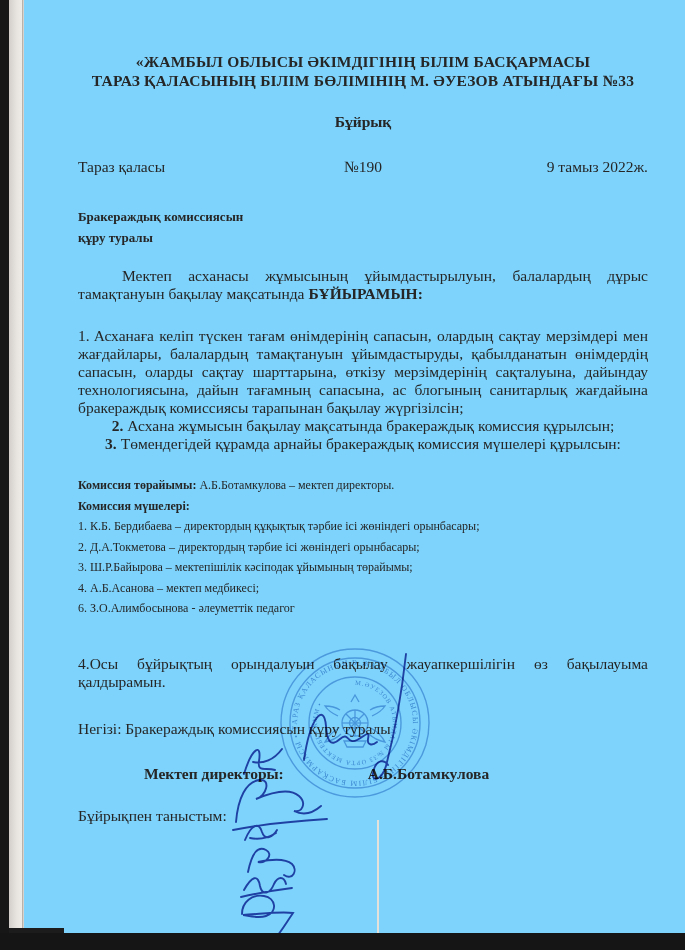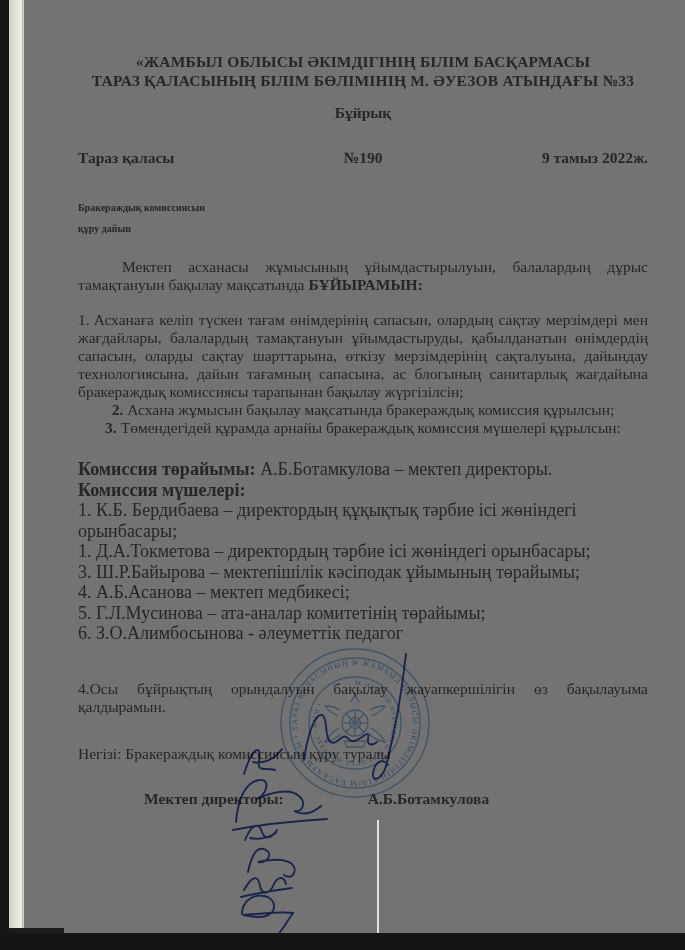--- a/index.html
+++ b/index.html
@@ -1,52 +1,52 @@
 <!DOCTYPE html>
 <html><head>
 <meta charset="utf-8">
 <style>
   html,body{margin:0;padding:0;}
   body{width:685px;height:950px;overflow:hidden;background:#ffffff;
        font-family:"Liberation Serif","DejaVu Serif",serif;color:#262626;}
-  .scan{position:relative;width:685px;height:950px;background:#737373;overflow:hidden;}
+  .scan{position:relative;width:685px;height:950px;background:#7dd3fc;overflow:hidden;}
 
   
   .edge-black-left{position:absolute;left:0;top:0;width:9px;height:950px;background:#171717;}
   .edge-gray-left{position:absolute;left:9px;top:0;width:13px;height:950px;
        background:linear-gradient(90deg,#d3cec9,#e8e5e0 60%,#efece8);}
   .page-edge-line{position:absolute;left:22px;top:0;width:2px;height:938px;
        background:linear-gradient(90deg,#a9a29b,#e6e2dc);}
   .edge-black-bottom{position:absolute;left:0;top:933px;width:685px;height:17px;background:#151515;}
   .edge-black-step{position:absolute;left:9px;top:928px;width:55px;height:12px;background:#1c1c1c;}
   .fold-line{position:absolute;left:377px;top:820px;width:2px;height:113px;background:#e4e1da;}
 
   
   .page{position:absolute;left:24px;top:0;width:661px;height:933px;}
   .content{position:relative;padding:52px 37px 0 54px;width:570px;}
 
   .letterhead{font-weight:bold;text-align:center;font-size:15.5px;line-height:19px;letter-spacing:.2px;}
-  .doc-type{font-weight:bold;text-align:center;font-size:15.5px;margin-top:14px;}
-  .meta-row{display:flex;align-items:center;font-weight:bold;font-size:15.5px;margin-top:27px;}
+  .doc-type{font-weight:bold;text-align:center;font-size:15.5px;margin-top:23px;}
+  .meta-row{display:flex;align-items:center;font-weight:normal;font-size:15.5px;margin-top:27px;}
   .meta-row .city{width:215px;}
   .meta-row .num{width:140px;text-align:center;}
   .meta-row .date{flex:1;text-align:right;}
 
-  .subject{font-weight:bold;font-size:10px;line-height:21px;margin-top:30px;}
+  .subject{font-weight:bold;font-size:13px;line-height:21px;margin-top:30px;}
 
   p{margin:0;font-size:15.5px;line-height:18px;}
   .justified{text-align:justify;}
   .intro{margin-top:19px;text-indent:44px;}
-  .order-items{margin-top:17px;}
+  .order-items{margin-top:24px;}
   .order-items .n{margin-right:4px;}
   .order-items .bn{font-weight:bold;}
   .item-gap{margin-top:0;text-align:center;}
 
   .commission{margin-top:22px;}
-  .commission .line{font-size:18px;line-height:20.5px;}
+  .commission .line{font-size:12px;line-height:20.5px;}
   .commission b{font-weight:bold;}
 
   .closing{margin-top:36px;}
   .basis{margin-top:29px;}
 
   .sign-row{margin-top:27px;padding-left:66px;font-weight:bold;font-size:15.5px;}
   .sign-row .name{margin-left:84px;}
   .ack-row{margin-top:24px;font-size:15.5px;}
 
   
@@ -69,50 +69,50 @@
       <div class="doc-type">Бұйрық</div>
 
       <div class="meta-row">
         <span class="city">Тараз қаласы</span>
         <span class="num">№190</span>
         <span class="date">9 тамыз 2022ж.</span>
       </div>
 
       <div class="subject">
         <div>Бракераждық комиссиясын</div>
-        <div>құру дайын</div>
+        <div>құру туралы</div>
       </div>
 
       <p class="intro justified"><span>Мектеп асханасы жұмысының ұйымдастырылуын, балалардың дұрыс тамақтануын бақылау мақсатында</span> <b>БҰЙЫРАМЫН:</b></p>
 
       <div class="order-items">
         <p class="justified"><span class="n">1.</span><span>Асханаға келіп түскен тағам өнімдерінің сапасын, олардың сақтау мерзімдері мен жағдайлары, балалардың тамақтануын ұйымдастыруды, қабылданатын өнімдердің сапасын, оларды сақтау шарттарына, өткізу мерзімдерінің сақталуына, дайындау технологиясына, дайын тағамның сапасына, ас блогының санитарлық жағдайына бракераждық комиссиясы тарапынан бақылау жүргізілсін;</span></p>
         <p class="item-gap"><span class="n bn">2.</span><span>Асхана жұмысын бақылау мақсатында бракераждық комиссия құрылсын;</span></p>
         <p class="item-gap"><span class="n bn">3.</span><span>Төмендегідей құрамда арнайы бракераждық комиссия мүшелері құрылсын:</span></p>
       </div>
 
       <div class="commission">
         <div class="line"><b>Комиссия төрайымы:</b> <span>А.Б.Ботамкулова – мектеп директоры.</span></div>
         <div class="line"><b>Комиссия мүшелері:</b></div>
         <div class="line">1. К.Б. Бердибаева – директордың құқықтық тәрбие ісі жөніндегі орынбасары;</div>
-        <div class="line">1. Д.А.Токметова – директордың тәрбие ісі жөніндегі орынбасары;</div>
+        <div class="line">2. Д.А.Токметова – директордың тәрбие ісі жөніндегі орынбасары;</div>
         <div class="line">3. Ш.Р.Байырова – мектепішілік кәсіподак ұйымының төрайымы;</div>
         <div class="line">4. А.Б.Асанова – мектеп медбикесі;</div>
-        <div class="line">5. Г.Л.Мусинова – ата-аналар комитетінің төрайымы;</div>
         <div class="line">6. З.О.Алимбосынова - әлеуметтік педагог</div>
       </div>
 
       <p class="closing justified">4.Осы бұйрықтың орындалуын бақылау жауапкершілігін өз бақылауыма қалдырамын.</p>
 
       <p class="basis">Негізі: Бракераждық комиссиясын құру туралы</p>
 
       <div class="sign-row">
         <span>Мектеп директоры:</span><span class="name">А.Б.Ботамкулова</span>
       </div>
 
+      <div class="ack-row">Бұйрықпен таныстым:</div>
 
     </div>
   </div>
 
   <svg class="stamp" width="158" height="158" viewBox="0 0 158 158">
     <defs>
       <path id="oring" d="M79,21 a58,58 0 1,1 -0.02,0" fill="none"></path>
       <path id="iring" d="M79,41 a38,38 0 1,1 -0.02,0" fill="none"></path>
     </defs>
     <g stroke="#7da7d8" fill="none" stroke-width="1.4" opacity=".85">

